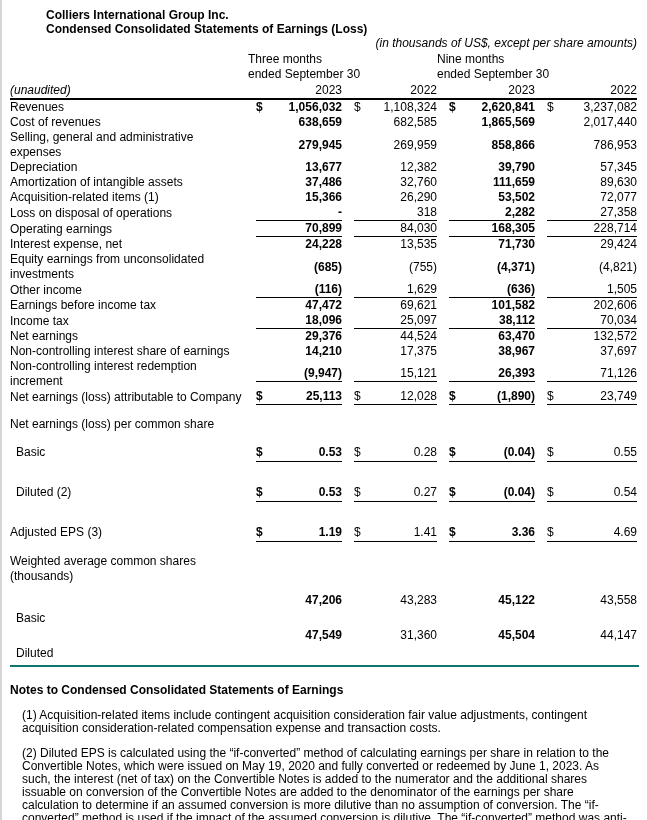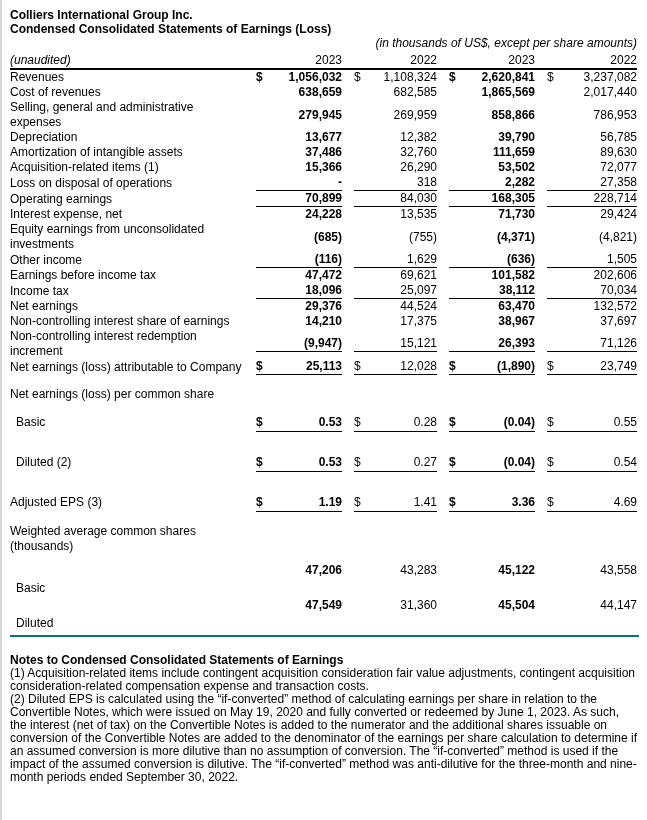--- a/index.html
+++ b/index.html
@@ -11,21 +11,21 @@
   }
   .page{
     width:647px;
     height:820px;
     box-sizing:border-box;
     border-left:2px solid #d6d6d6;
     padding:8px 10px 6px 8px;
     overflow:hidden;
     background:#fff;
   }
-  .bold{font-weight:bold;}
+  .bold{font-weight:bold;margin-left:36px;}
   .doc-header div{line-height:14px;}
   .doc-subtitle{font-style:italic;line-height:15px;text-align:right;}
 
   table.fin{
     border-collapse:collapse;
     table-layout:fixed;
     width:627px;
     margin-top:2px;
   }
   table.fin td,table.fin th{
@@ -66,21 +66,21 @@
   tr.tall td.row-label{vertical-align:bottom;padding-bottom:1px;}
   tr.tall td.c1,tr.tall td.c2,tr.tall td.c3,tr.tall td.c4{vertical-align:top;padding-top:1px;}
 
   .notes{
     border-top:2px solid #0f766e;
     margin-top:3px;
     padding-top:16px;
     width:629px;
   }
   .notes-heading{font-weight:bold;line-height:14px;}
-  .notes p{margin:0;line-height:13px;}
+  .notes p{margin:12px;line-height:13px;}
 </style>
 </head>
 <body>
 
 <div class="page">
 
   <div class="doc-header">
     <div class="bold">Colliers International Group Inc.</div>
     <div class="bold">Condensed Consolidated Statements of Earnings (Loss)</div>
     <div class="doc-subtitle">(in thousands of US$, except per share amounts)</div>
@@ -88,20 +88,31 @@
 
   <table class="fin">
     <colgroup>
       <col style="width:238px">
       <col style="width:94px">
       <col style="width:95px">
       <col style="width:98px">
       <col style="width:102px">
     </colgroup>
     <thead>
+      <tr>
+        <td></td>
+        <td class="period-cell" colspan="2">
+          <div>Three months</div>
+          <div>ended September 30</div>
+        </td>
+        <td class="period-cell" colspan="2">
+          <div>Nine months</div>
+          <div>ended September 30</div>
+        </td>
+      </tr>
       <tr class="years-row">
         <td class="unaudited-cell">(unaudited)</td>
         <td class="yr">2023</td>
         <td class="yr">2022</td>
         <td class="yr">2023</td>
         <td class="yr">2022</td>
       </tr>
     </thead>
     <tbody>
         <tr class="data-row">
@@ -201,21 +212,21 @@
           </td>
           <td class="c3">
             <div class="num">
               <span class="cur"></span>
               <span class="val">39,790</span>
             </div>
           </td>
           <td class="c4">
             <div class="num">
               <span class="cur"></span>
-              <span class="val">56,785</span>
+              <span class="val">57,345</span>
             </div>
           </td>
         </tr>
         <tr class="data-row">
           <td class="row-label">Amortization of intangible assets</td>
           <td class="c1">
             <div class="num">
               <span class="cur"></span>
               <span class="val">37,486</span>
             </div>

